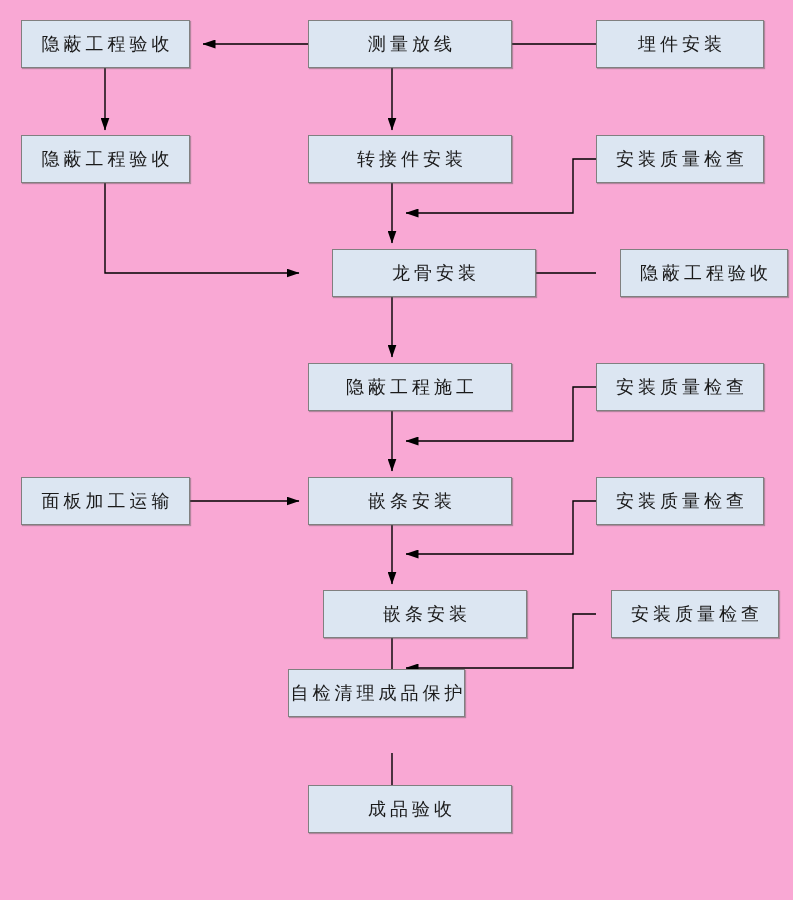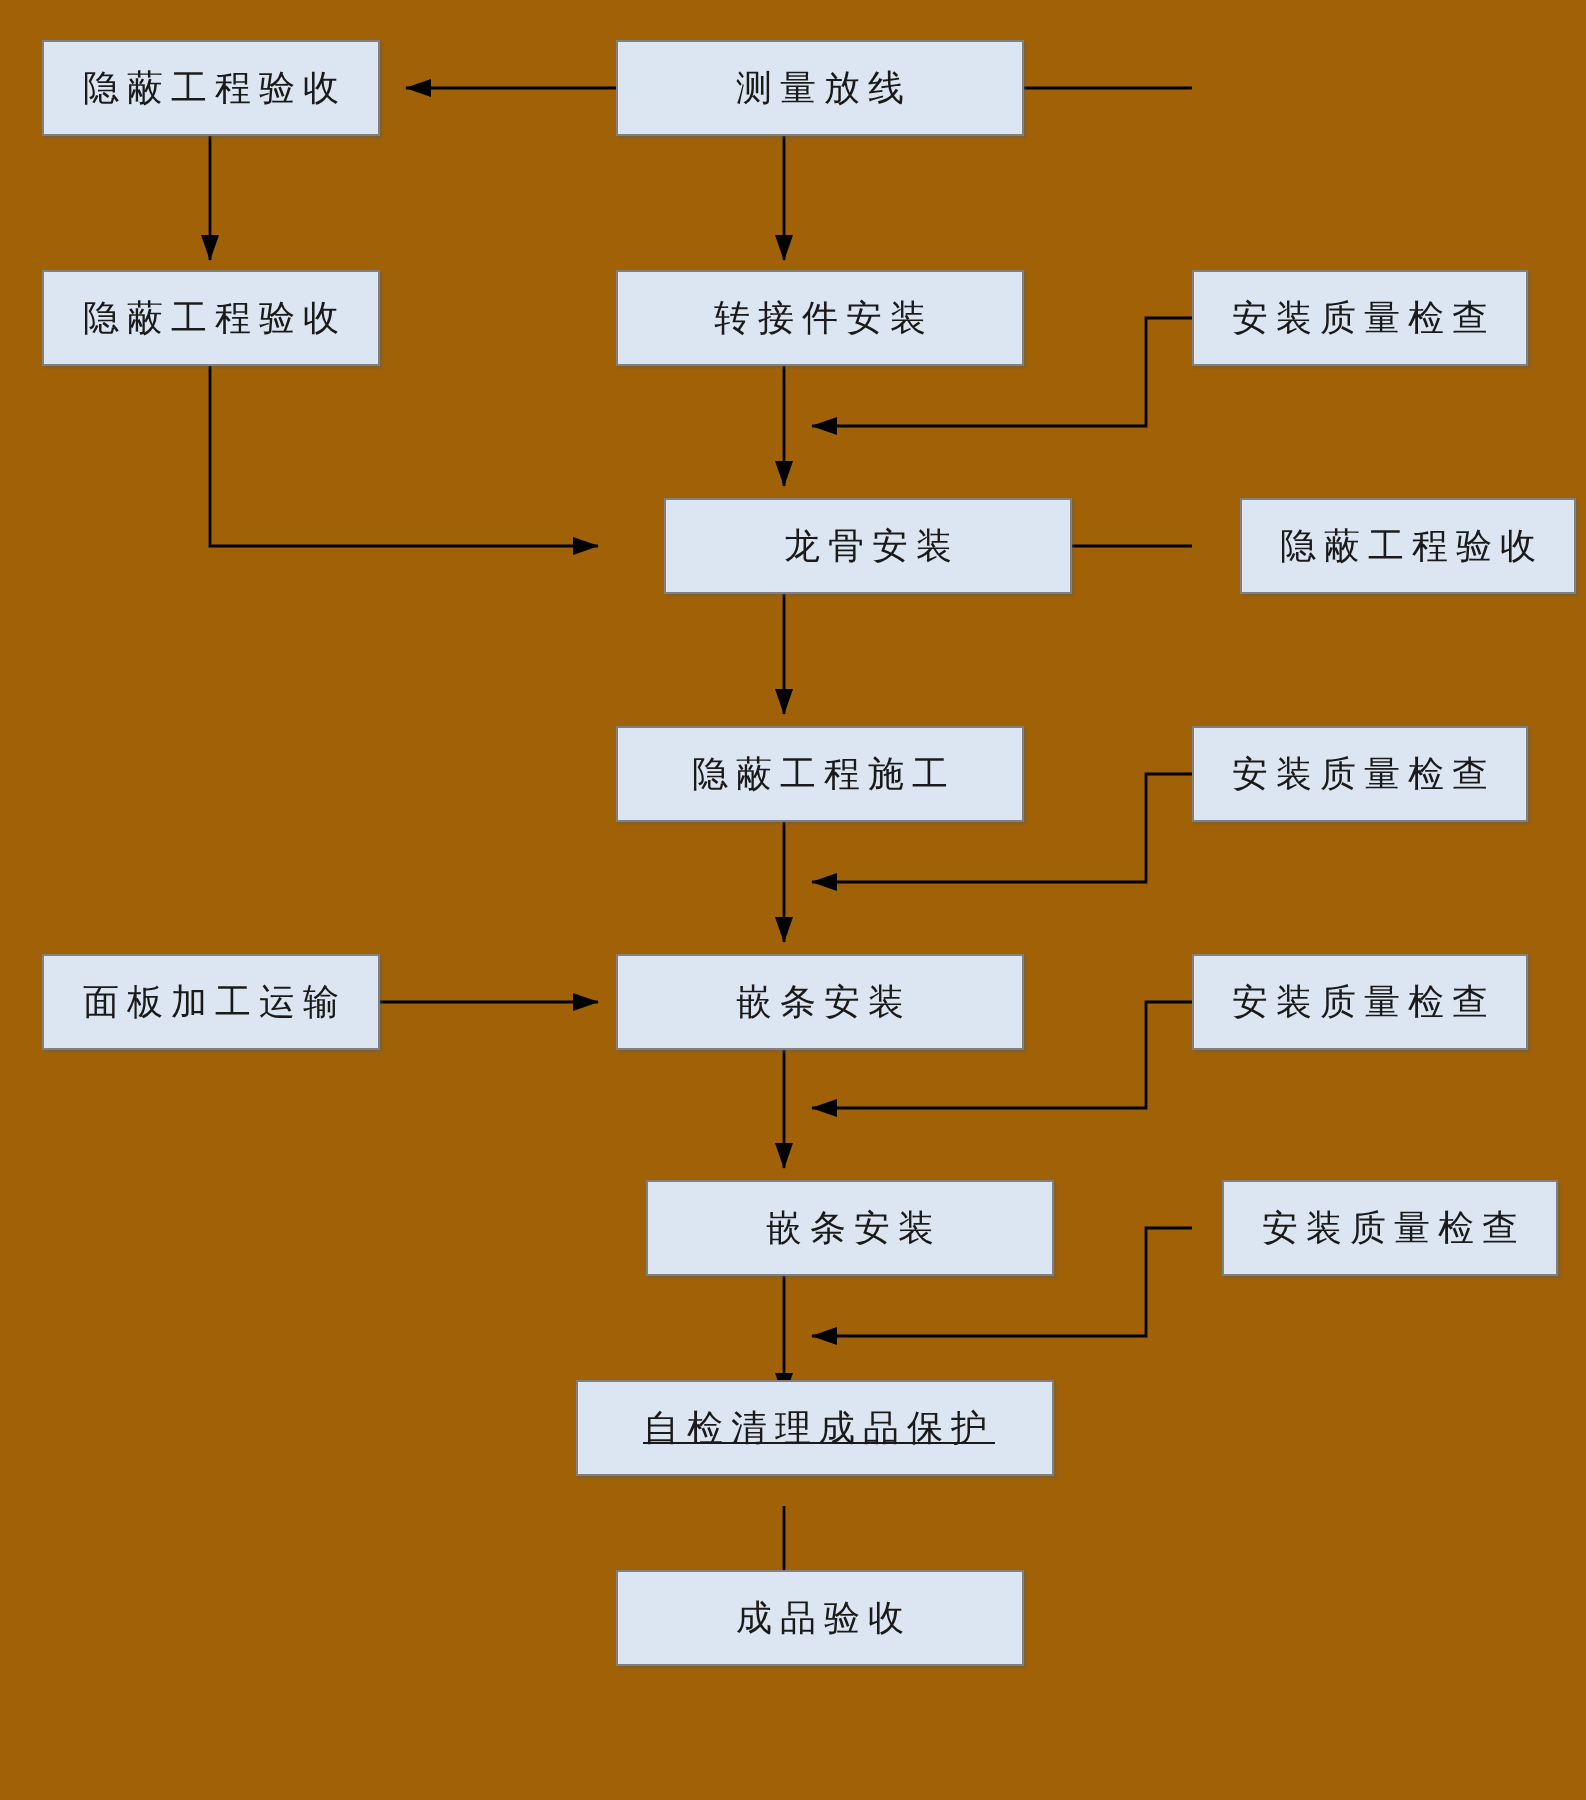--- a/index.html
+++ b/index.html
@@ -5,21 +5,21 @@
   html, body {
     margin: 0;
     padding: 0;
     background: #ffffff;
     font-family: "DejaVu Sans", "Liberation Sans", sans-serif;
   }
   .canvas {
     position: relative;
     width: 793px;
     height: 900px;
-    background: #a16207;
+    background: #f9a8d4;
     overflow: hidden;
   }
   .connectors {
     position: absolute;
     left: 0; top: 0;
     width: 793px; height: 900px;
   }
   .node {
     position: absolute;
     box-sizing: border-box;
@@ -38,21 +38,21 @@
   
   .col-left   { left: 21px;  width: 169px; }
   .col-center { left: 308px; width: 204px; }
   .col-right  { left: 596px; width: 168px; }
   .row-1 { top: 20px;  height: 48px; }
   .row-2 { top: 135px; height: 48px; }
   .row-3 { top: 249px; height: 48px; margin-left: 24px; }
   .row-4 { top: 363px; height: 48px; }
   .row-5 { top: 477px; height: 48px; }
   .row-6 { top: 590px; height: 48px; margin-left: 15px; }
-  .row-7 { top: 690px; height: 48px; left: 288px; width: 239px; text-decoration: underline; }
+  .row-7 { top: 669px; height: 48px; left: 288px; width: 177px; }
   .row-8 { top: 785px; height: 48px; }
 </style>
 </head>
 <body>
 
 <div class="canvas">
 
   <svg class="connectors" viewBox="0 0 793 900" xmlns="http://www.w3.org/2000/svg">
     <defs>
       <marker id="arrow" markerUnits="userSpaceOnUse" markerWidth="13" markerHeight="9" refX="12.5" refY="4.5" orient="auto">
@@ -94,20 +94,21 @@
       <path d="M596,614 L573,614 L573,668 L406,668" marker-end="url(#arrow)"></path>
 
       <path d="M392,753 L392,813" marker-end="url(#arrow)"></path>
     </g>
   </svg>
 
   <div class="node col-left col-center_ row-1" style="left:21px;width:169px;">隐蔽工程验收</div>
 
   <div class="node col-center row-1">测量放线</div>
 
+  <div class="node col-right row-1">埋件安装</div>
 
   <div class="node col-left row-2">隐蔽工程验收</div>
 
   <div class="node col-center row-2">转接件安装</div>
 
   <div class="node col-right row-2">安装质量检查</div>
 
   <div class="node col-center row-3">龙骨安装</div>
 
   <div class="node col-right row-3">隐蔽工程验收</div>

